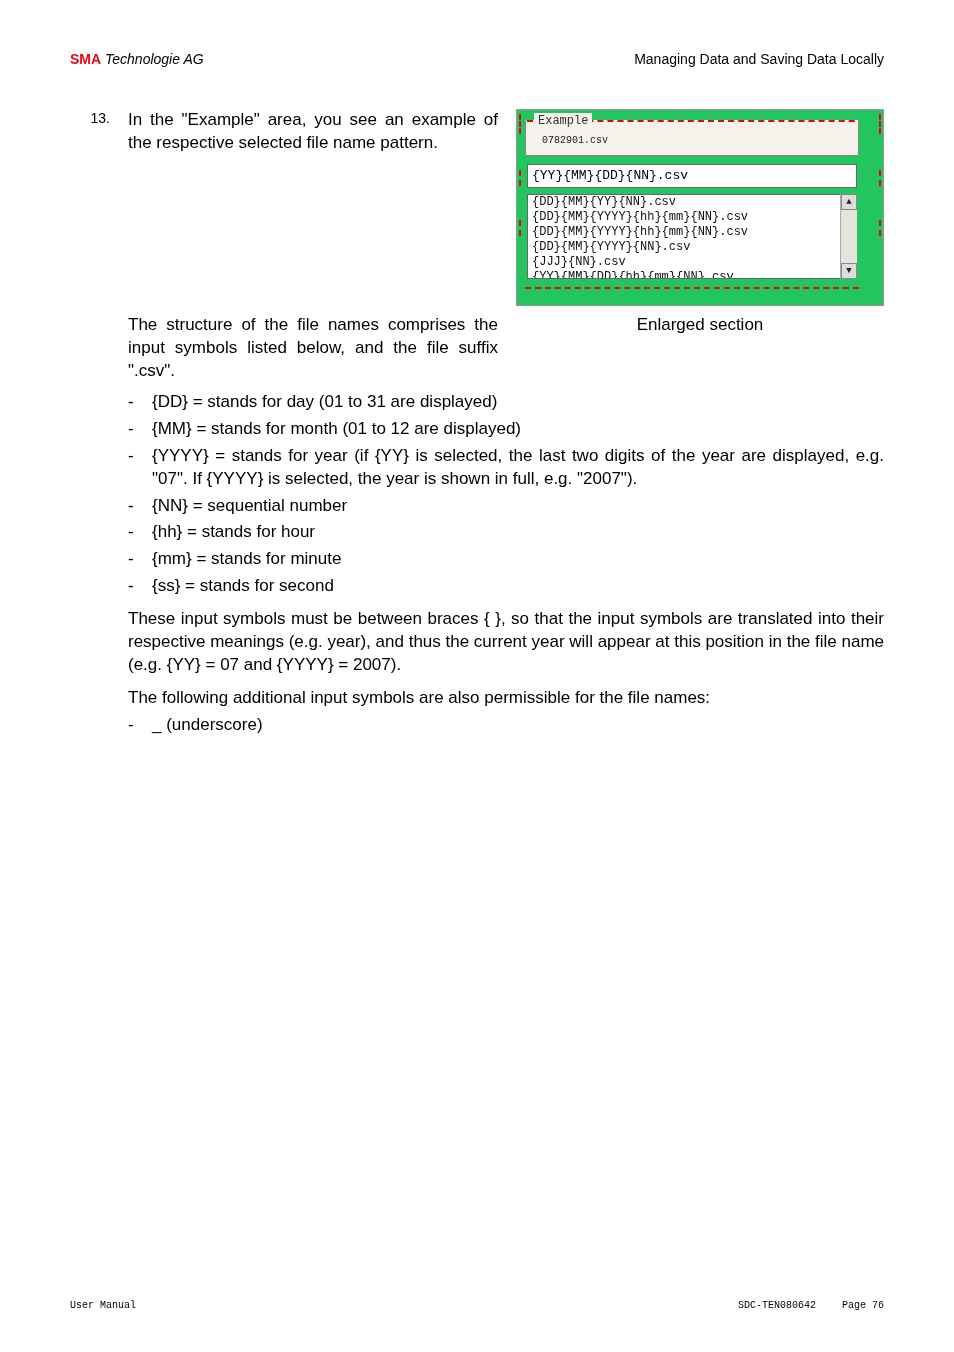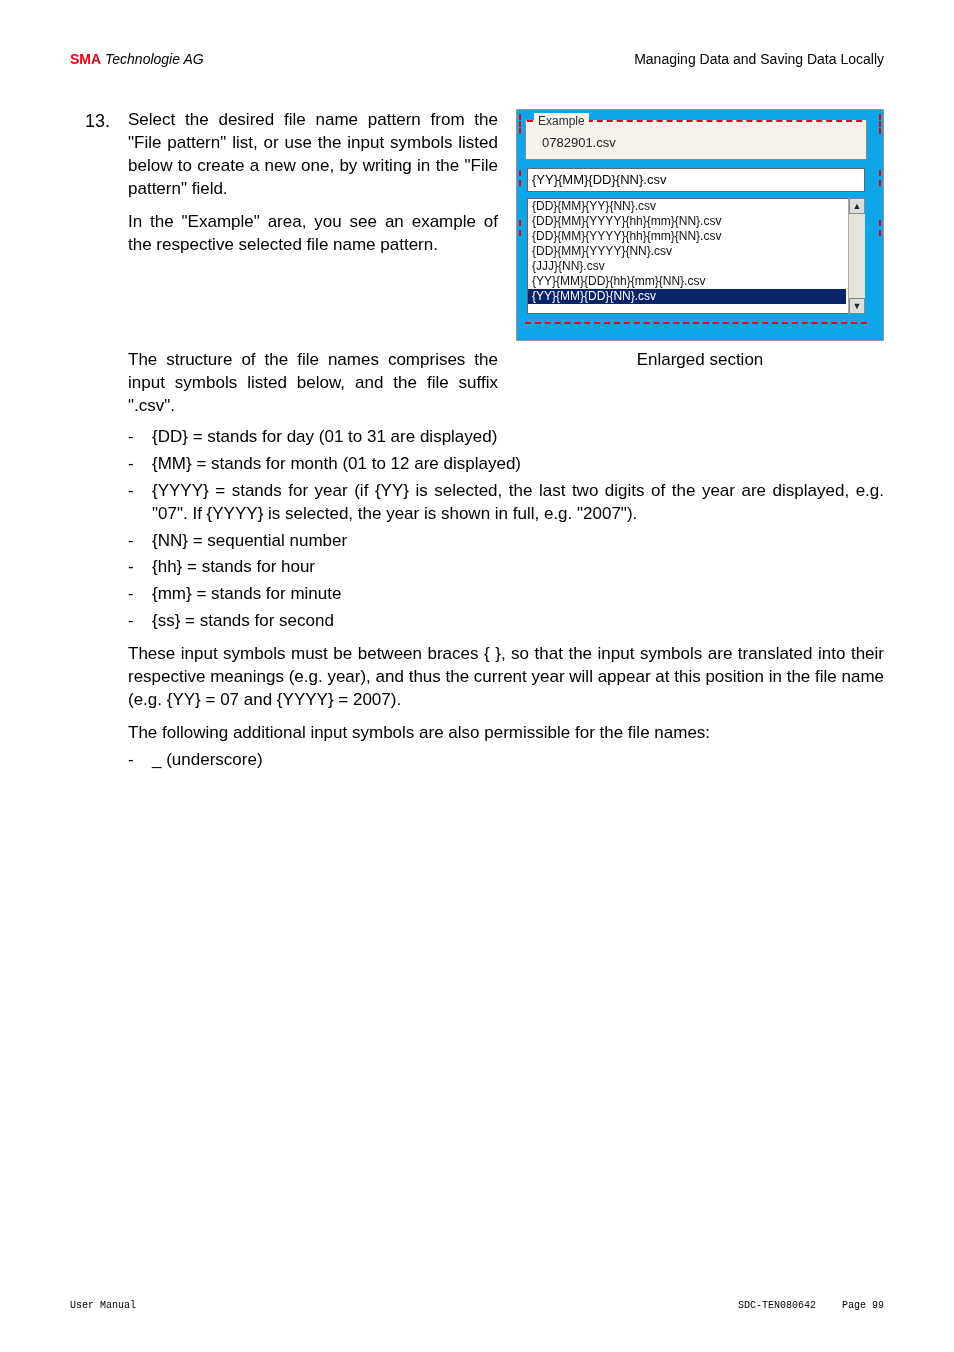--- a/index.html
+++ b/index.html
@@ -27,54 +27,54 @@
   .main-row {
     display: flex;
     align-items: flex-start;
     gap: 18px;
     margin-bottom: 8px;
   }
   .step-num {
     flex: 0 0 auto;
     width: 40px;
     text-align: right;
-    font-size: 18px;
+    font-size: 14px;
   }
   .step-text {
     flex: 1 1 auto;
     text-align: justify;
   }
   .step-text p { margin-bottom: 10px; }
   .figure {
     flex: 0 0 320px;
     border: 1px solid #999;
-    background: #0ea5e9;
-    font-family: Liberation Sans, sans-serif;
+    background: #22c55e;
+    font-family: Liberation Mono, monospace;
     font-size: 13px;
-    padding: 6px 16px 10px 8px;
+    padding: 6px 24px 10px 8px;
     position: relative;
   }
   .fig-group {
     border: 1px solid #888;
     border-radius: 2px;
     padding: 12px 10px 8px 10px;
     position: relative;
     margin: 4px 0 8px 0;
     background: #f5f2ec;
   }
   .fig-group-label {
     position: absolute;
     top: -9px; left: 8px;
     background: #f5f2ec;
     padding: 0 4px;
     font-size: 12px;
     color: #333;
   }
   .fig-group-val {
-    font-size: 13px;
+    font-size: 10px;
     color: #222;
     padding-left: 6px;
   }
   .fig-label {
     font-size: 13px;
     color: #222;
     margin: 4px 2px 2px 2px;
   }
   .fig-input {
     border: 1px solid #666;
@@ -86,21 +86,21 @@
   }
   .list-row-wrap {
     position: relative;
     margin: 0 2px;
   }
   .fig-list {
     border: 1px solid #666;
     background: #fff;
     font-size: 12px;
     line-height: 1.25;
-    height: 116px;
+    height: 85px;
     overflow: hidden;
     padding-right: 18px;
   }
   .fig-list div {
     padding: 0 4px;
     white-space: nowrap;
     color: #111;
   }
   .fig-list .sel {
     background: #0a246a;
@@ -176,21 +176,20 @@
 <div class="header">
   <div class="header-left">
     <span class="brand">SMA</span><span class="brand-suffix"> Technologie AG</span>
   </div>
   <div class="header-right">Managing Data and Saving Data Locally</div>
 </div>
 
 <div class="main-row">
   <div class="step-num">13.</div>
   <div class="step-text" style="flex:0 0 370px;">
-    <p>Select the desired file name pattern from the "File pattern" list, or use the input symbols listed below to create a new one, by writing in the "File pattern" field.</p>
     <p>In the "Example" area, you see an example of the respective selected file name pattern.</p>
   </div>
   <div style="flex:1; position:relative;">
     <div class="figure">
       <div class="red-side" style="left:2px; top:4px;"></div>
       <div class="red-side" style="right:2px; top:4px;"></div>
       <div class="fig-group" style="border-top:2px dashed #e30613;border-left-color:#888;">
         <div class="fig-group-label">Example</div>
         <div class="fig-group-val">0782901.csv</div>
       </div>
@@ -239,15 +238,15 @@
 <p class="para" style="margin-bottom:4px;">The following additional input symbols are also permissible for the file names:</p>
 
 <ul class="bullets">
   <li>_ (underscore)</li>
 </ul>
 
 <div class="footer">
   <div>User Manual</div>
   <div class="footer-right">
     <span>SDC-TEN080642</span>
-    <span class="page-label">Page 99</span>
+    <span class="page-label">Page 76</span>
   </div>
 </div>
 
 </body></html>

